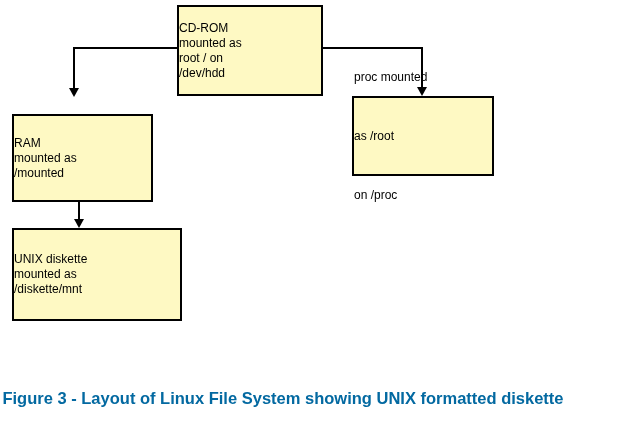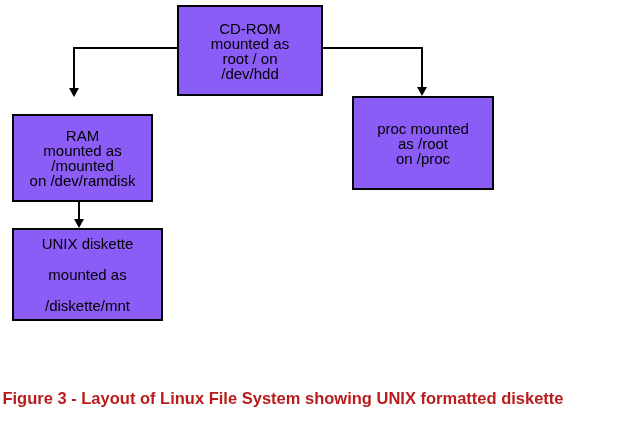--- a/index.html
+++ b/index.html
@@ -16,39 +16,39 @@
     position: relative;
     width: 640px;
     height: 436px;
     background: #ffffff;
     overflow: hidden;
   }
   .node {
     position: absolute;
     box-sizing: border-box;
     border: 2px solid #000000;
-    background: #8b5cf6;
+    background: #fef9c3;
     display: flex;
     flex-direction: column;
-    align-items: center;
+    align-items: flex-start;
     justify-content: center;
     text-align: center;
-    font-size: 15px;
+    font-size: 12px;
     line-height: 15px;
     color: #000000;
   }
   .node .line {
     display: block;
     white-space: nowrap;
   }
   
   #node-cdrom   { left: 177px; top: 5px;   width: 146px; height: 91px; }
   #node-ram     { left: 12px;  top: 114px;  width: 141px; height: 88px; }
-  #node-proc    { left: 352px; top: 96px;  width: 142px; height: 94px; }
-  #node-unix    { left: 12px;  top: 228px; width: 151px; height: 93px; gap: 16px; }
+  #node-proc    { left: 352px; top: 96px;  width: 142px; height: 80px; gap: 44px; }
+  #node-unix    { left: 12px;  top: 228px; width: 170px; height: 93px; }
 
   
   .seg {
     position: absolute;
     background: #000000;
   }
   .seg.h { height: 2px; }
   .seg.v { width: 2px; }
 
   .arrowhead {
@@ -75,21 +75,21 @@
   #edge-ram-unix-ah { left: 74px; top: 219px; }
 
   #caption {
     position: absolute;
     left: 0;
     top: 389px;
     width: 566px;
     text-align: center;
     font-size: 16.5px;
     font-weight: bold;
-    color: #b91c1c;
+    color: #0369a1;
     white-space: nowrap;
   }
 </style>
 </head>
 <body>
 
 <div id="canvas">
 
   <div class="seg h" id="edge-cdrom-ram-h"></div>
   <div class="seg v" id="edge-cdrom-ram-v"></div>
@@ -106,21 +106,20 @@
     <span class="line">CD-ROM</span>
     <span class="line">mounted as</span>
     <span class="line">root / on</span>
     <span class="line">/dev/hdd</span>
   </div>
 
   <div class="node" id="node-ram">
     <span class="line">RAM</span>
     <span class="line">mounted as</span>
     <span class="line">/mounted</span>
-    <span class="line">on /dev/ramdisk</span>
   </div>
 
   <div class="node" id="node-proc">
     <span class="line">proc mounted</span>
     <span class="line">as /root</span>
     <span class="line">on /proc</span>
   </div>
 
   <div class="node" id="node-unix">
     <span class="line">UNIX diskette</span>

